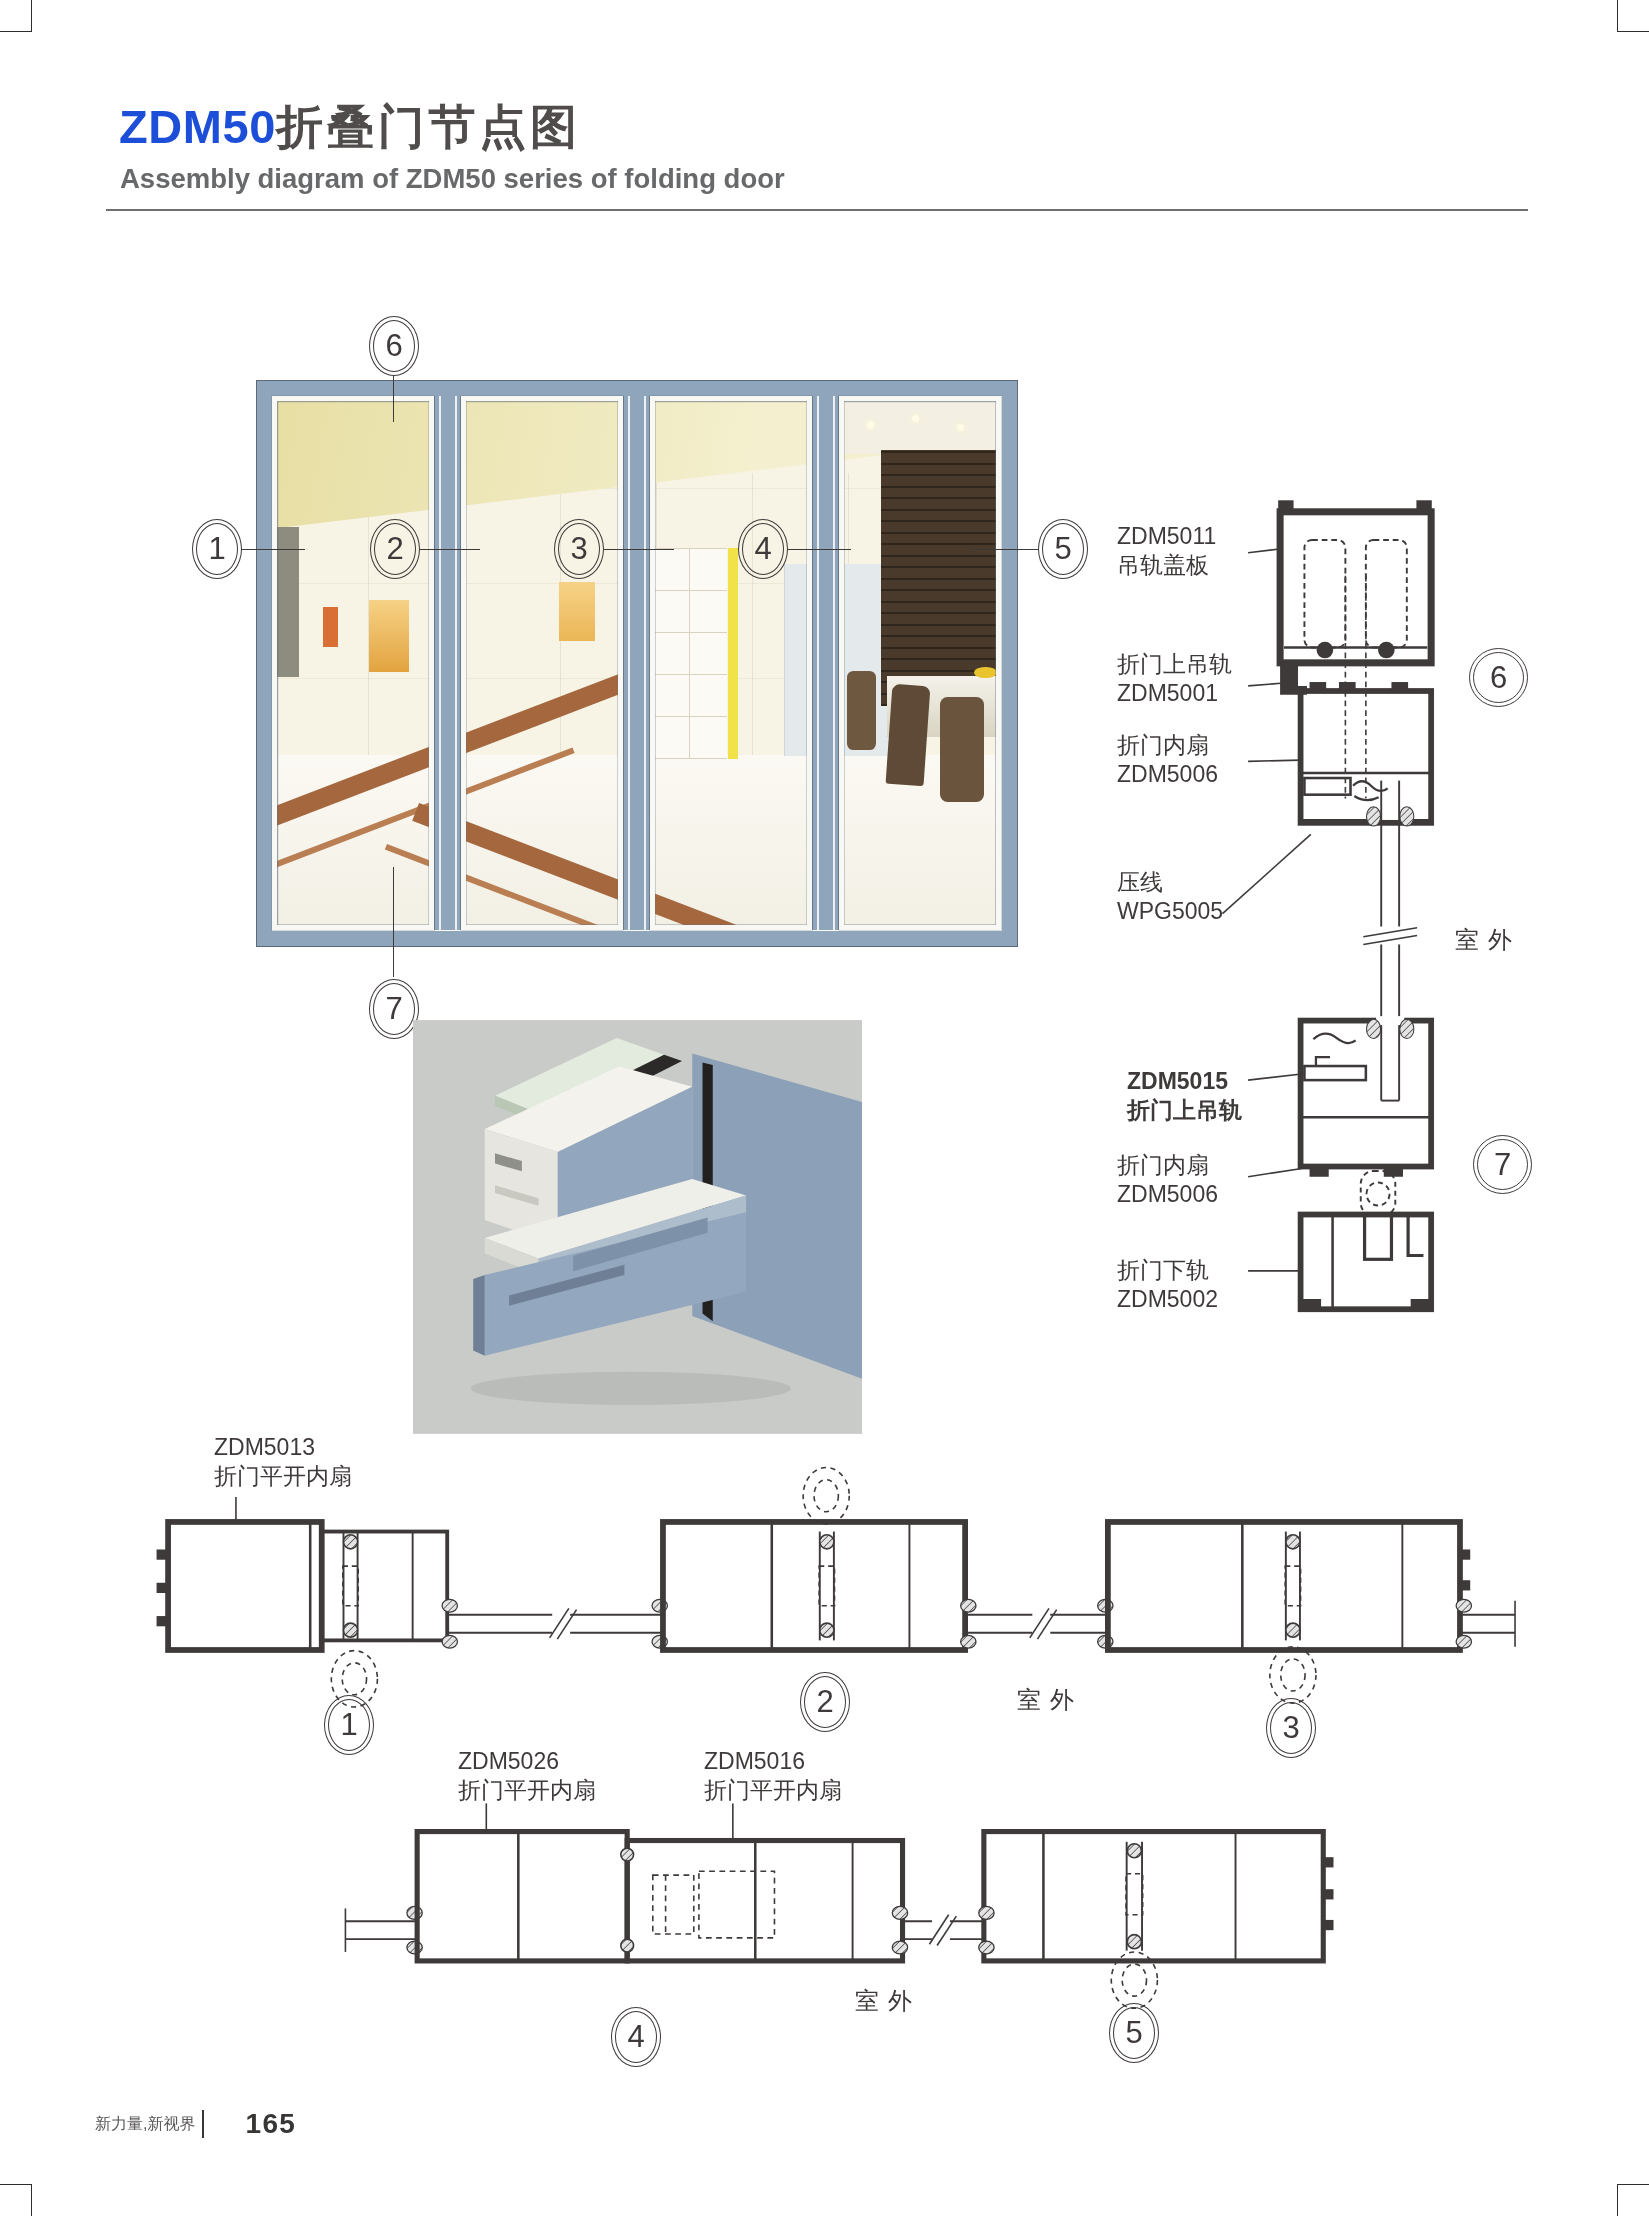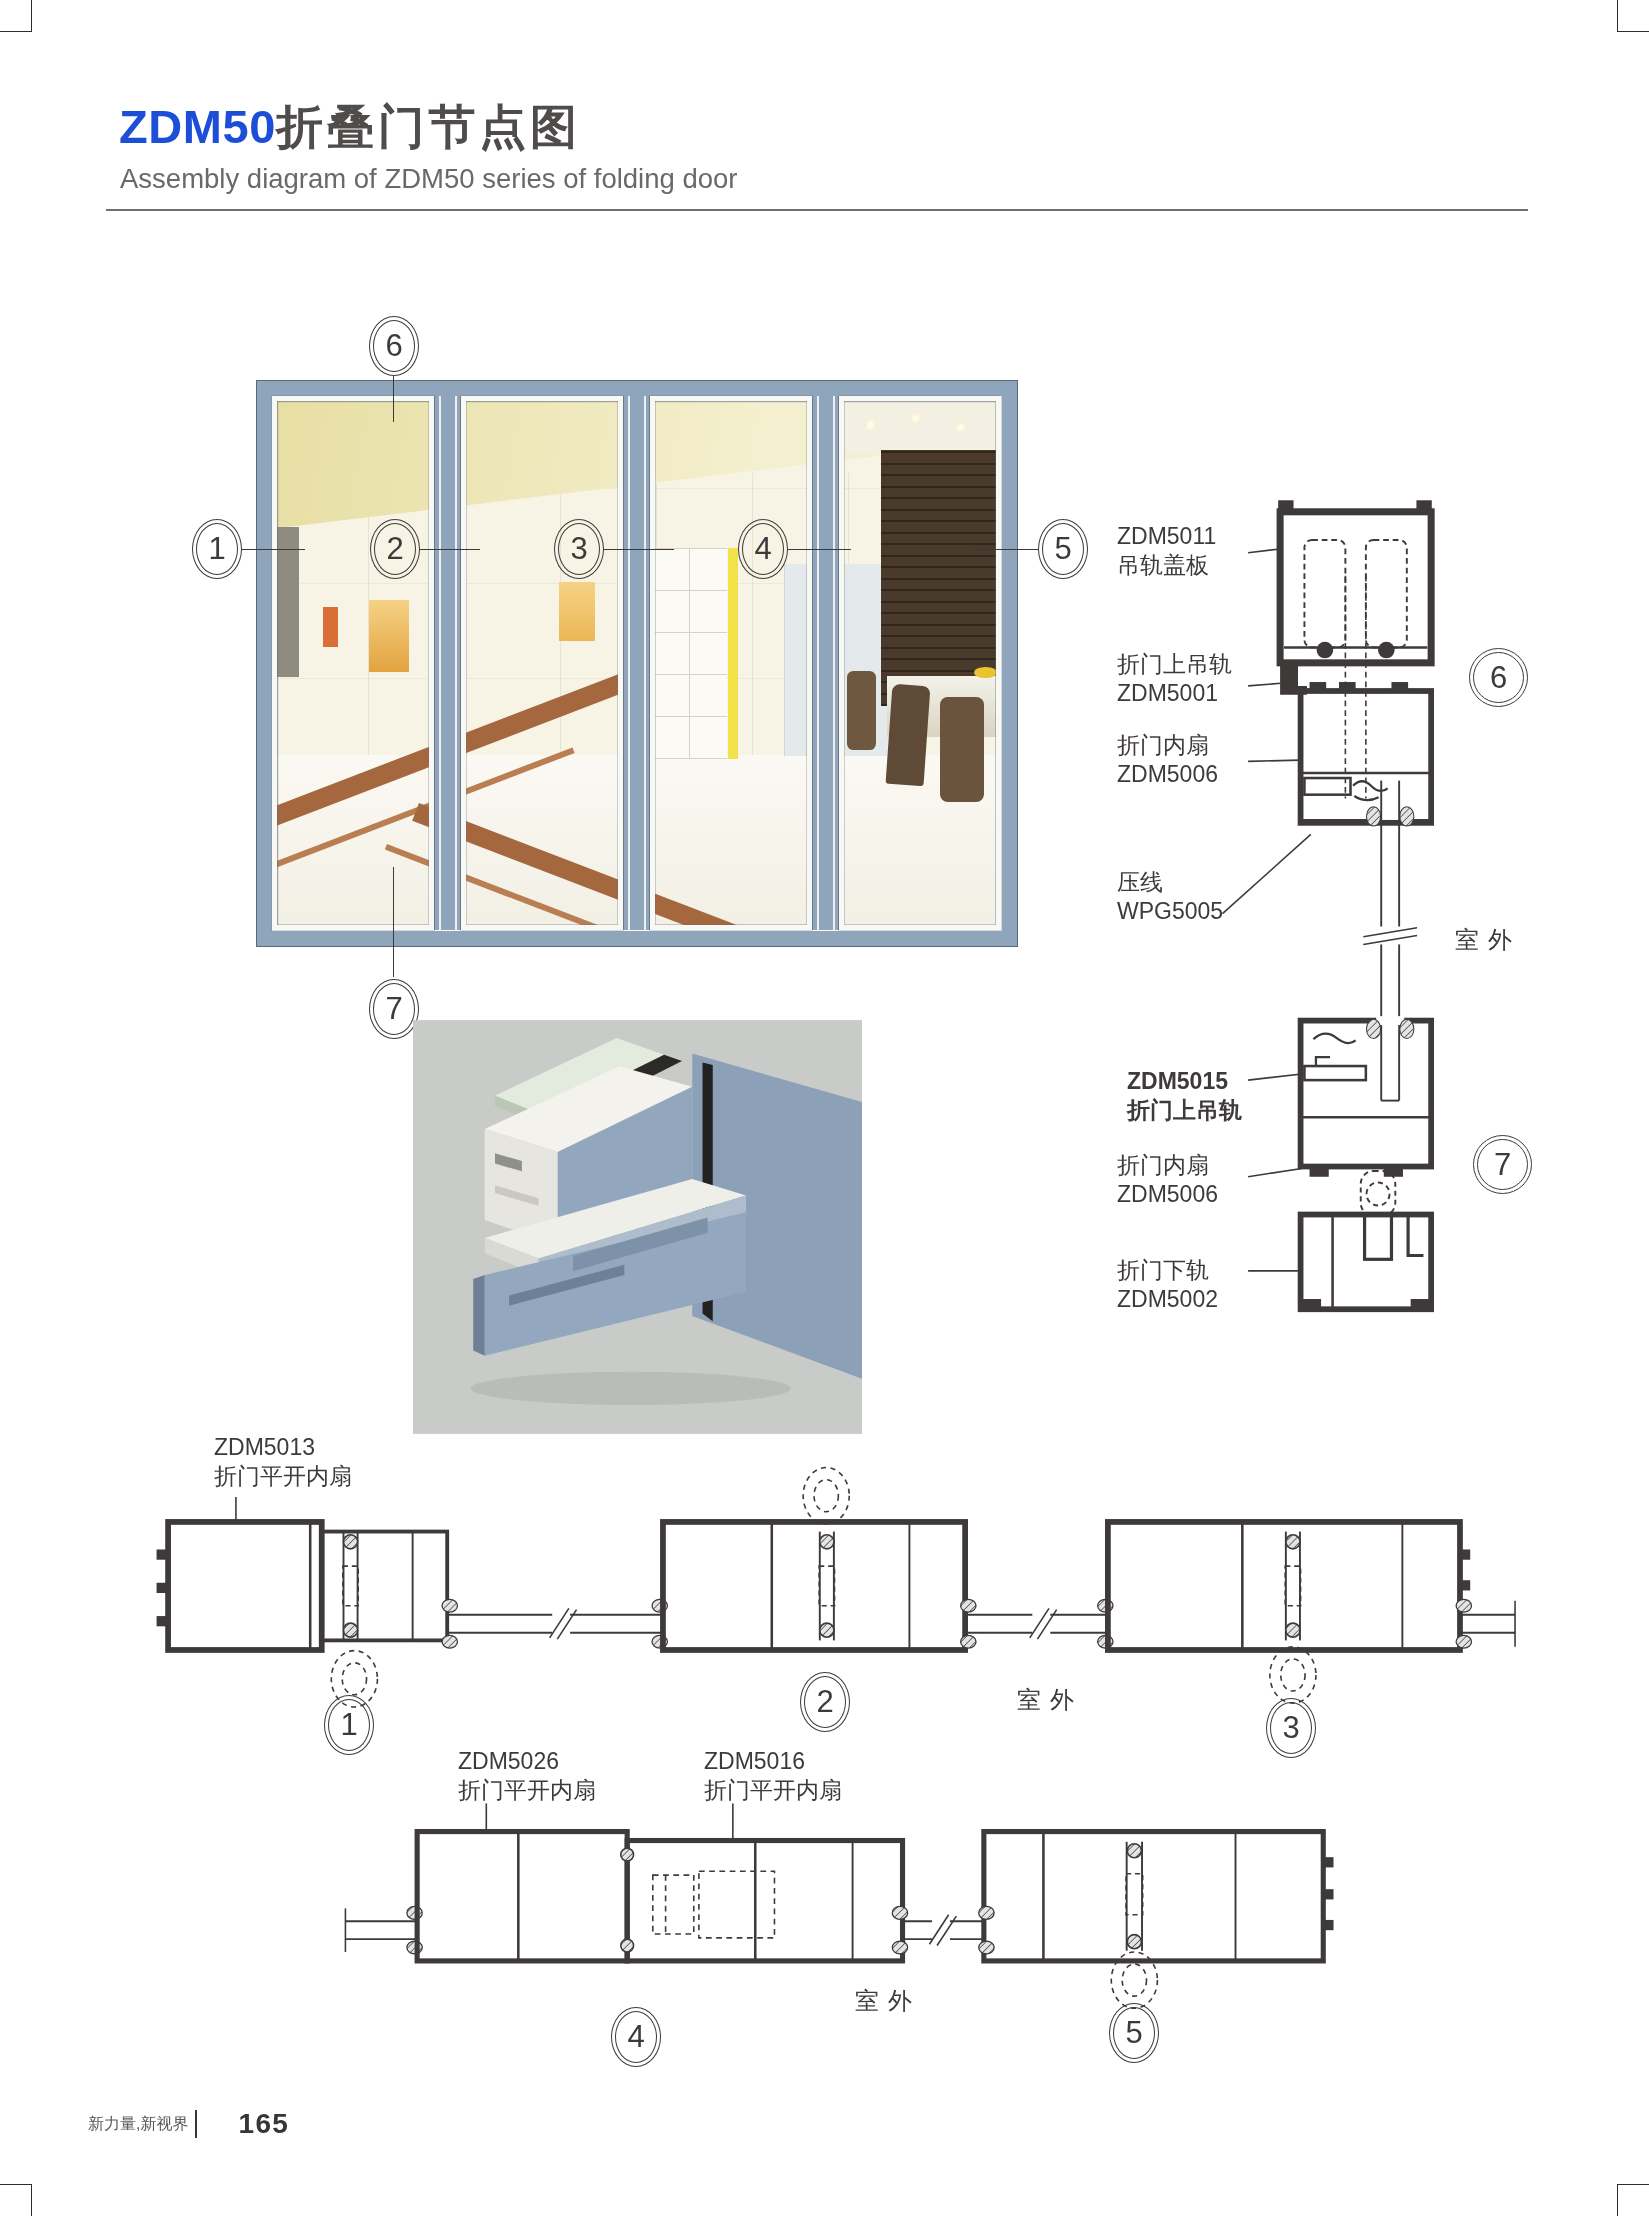--- a/index.html
+++ b/index.html
@@ -10,21 +10,21 @@
   .mark{position:absolute;width:31px;height:31px;}
   .mark.tl{left:0;top:0;border-right:1.9px solid #2F2D2C;border-bottom:1.9px solid #2F2D2C;}
   .mark.tr{right:0;top:0;border-left:1.9px solid #2F2D2C;border-bottom:1.9px solid #2F2D2C;}
   .mark.bl{left:0;bottom:0;border-right:1.9px solid #2F2D2C;border-top:1.9px solid #2F2D2C;}
   .mark.br{right:0;bottom:0;border-left:1.9px solid #2F2D2C;border-top:1.9px solid #2F2D2C;}
 
   
   .title{position:absolute;left:119px;top:96px;font-size:47px;font-weight:bold;letter-spacing:0.6px;white-space:nowrap;}
   .title .hl{color:#1d4ed8;}
   .title .rest{color:#4F4C4B;letter-spacing:3.8px;}
-  .subtitle{position:absolute;left:120px;top:163px;font-size:27.5px;color:#68696B;white-space:nowrap;}
+  .subtitle{position:absolute;left:120px;top:163px;font-size:27.5px;color:#68696B;white-space:nowrap;font-weight:bold;}
   .rule{position:absolute;left:106px;top:209px;width:1422px;height:1.9px;background:#716F6E;}
 
   
   .lbl{position:absolute;font-size:23px;line-height:29.4px;color:#3E3A39;white-space:nowrap;}
   .outdoor{position:absolute;font-size:24px;color:#3E3A39;letter-spacing:9px;white-space:nowrap;}
 
   
   .callout{position:absolute;width:50px;height:60px;}
   .callout.round{width:59px;height:59px;}
   .callout .r1{position:absolute;left:0;top:0;right:0;bottom:0;border:1.9px solid #3E3A39;border-radius:50%;}
@@ -41,21 +41,21 @@
   .photo > div{position:absolute;}
   .sash-ring{position:absolute;left:0;top:0;right:0;bottom:0;border:5.1px solid #FAFAF7;
              box-shadow:inset 0 0 0 1.3px rgba(100,110,125,.45);}
   .psash{position:absolute;top:0;height:534px;border:5.8px solid #F8F8F5;box-sizing:border-box;
          box-shadow:inset 0 0 0 0.6px rgba(100,110,125,.5), 0 0 0 0.6px rgba(100,110,125,.4);}
   .mull{position:absolute;top:0;height:534px;width:27px;background:#8FA5BC;
         border-left:0.6px solid #6B7887;border-right:0.6px solid #6B7887;box-sizing:border-box;
         background-image:linear-gradient(90deg,transparent 3.8px,#EDEFF2 3.8px,#EDEFF2 5.8px,transparent 5.8px,
           transparent 20px,#EDEFF2 20px,#EDEFF2 22px,transparent 22px);}
 
-  .footer{position:absolute;left:88px;top:2108px;display:flex;align-items:center;}
+  .footer{position:absolute;left:95px;top:2108px;display:flex;align-items:center;}
   .footer .brand{font-size:16px;color:#5A5757;}
   .footer .bar{width:2.6px;height:28px;background:#383635;margin:0 5.1px 0 6.4px;}
   .footer .pno{font-size:28px;font-weight:bold;color:#383635;letter-spacing:1.3px;margin-left:36px;}
 
   svg{position:absolute;}
   svg .ink{stroke:#3E3A39;fill:none;}
 </style>
 </head>
 <body>
 

